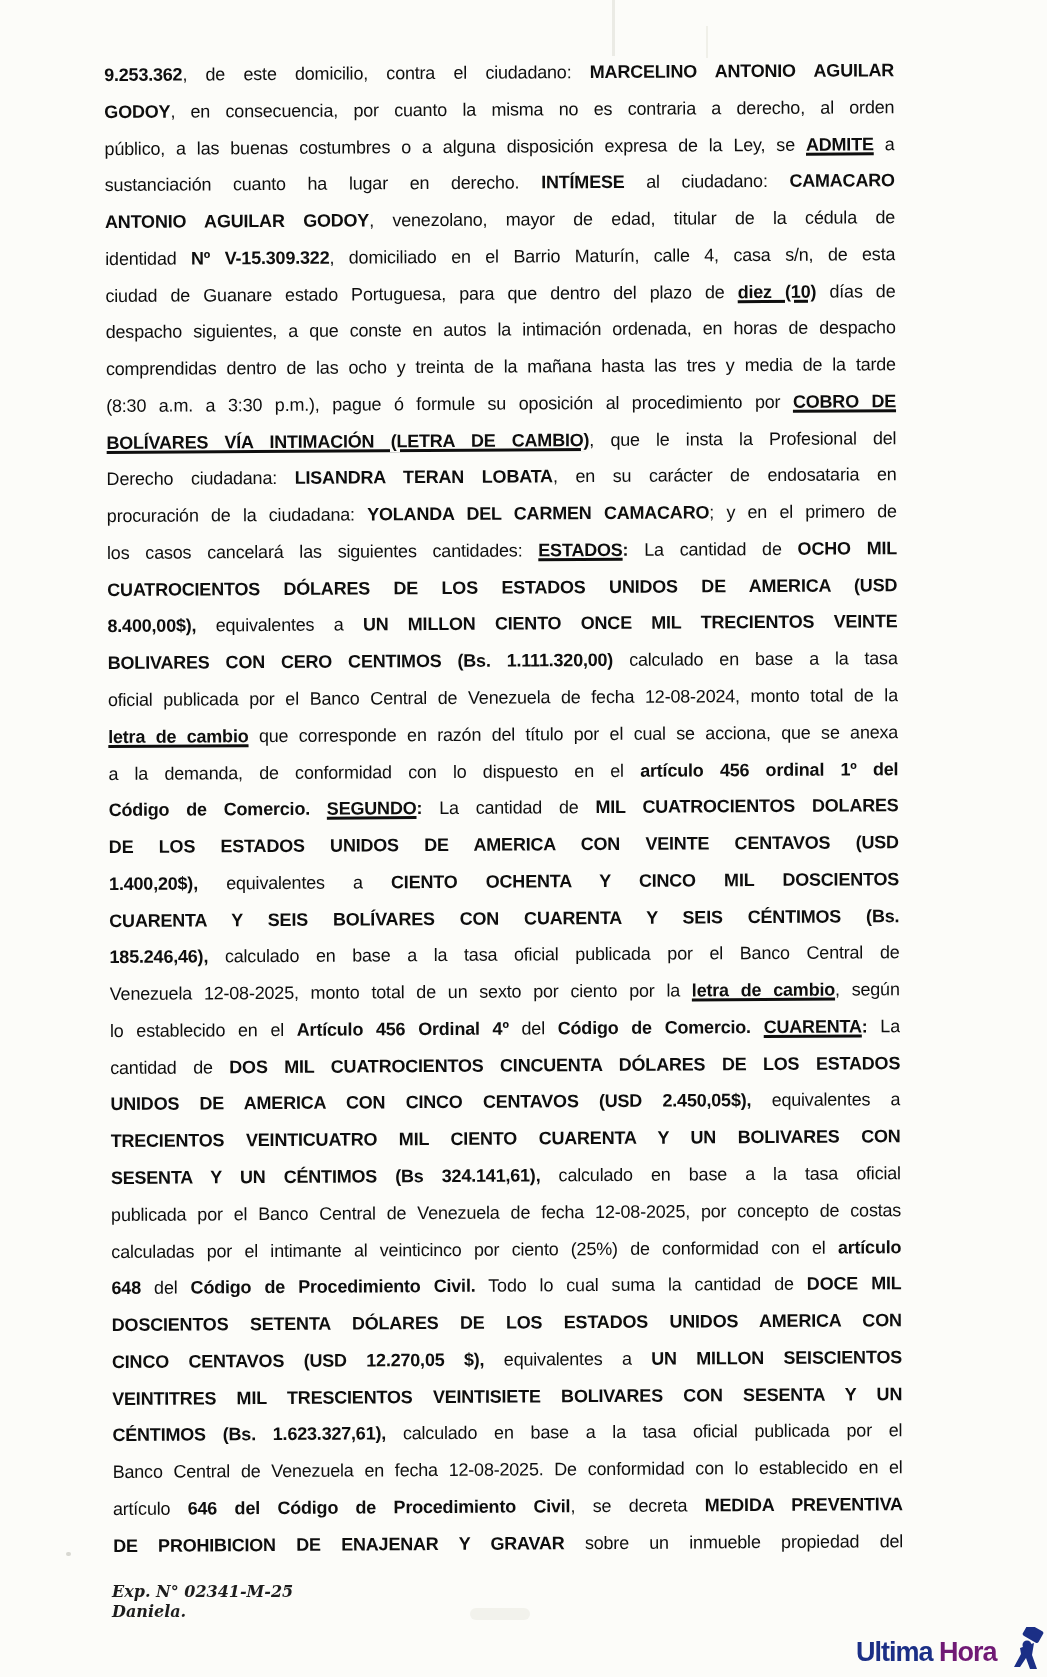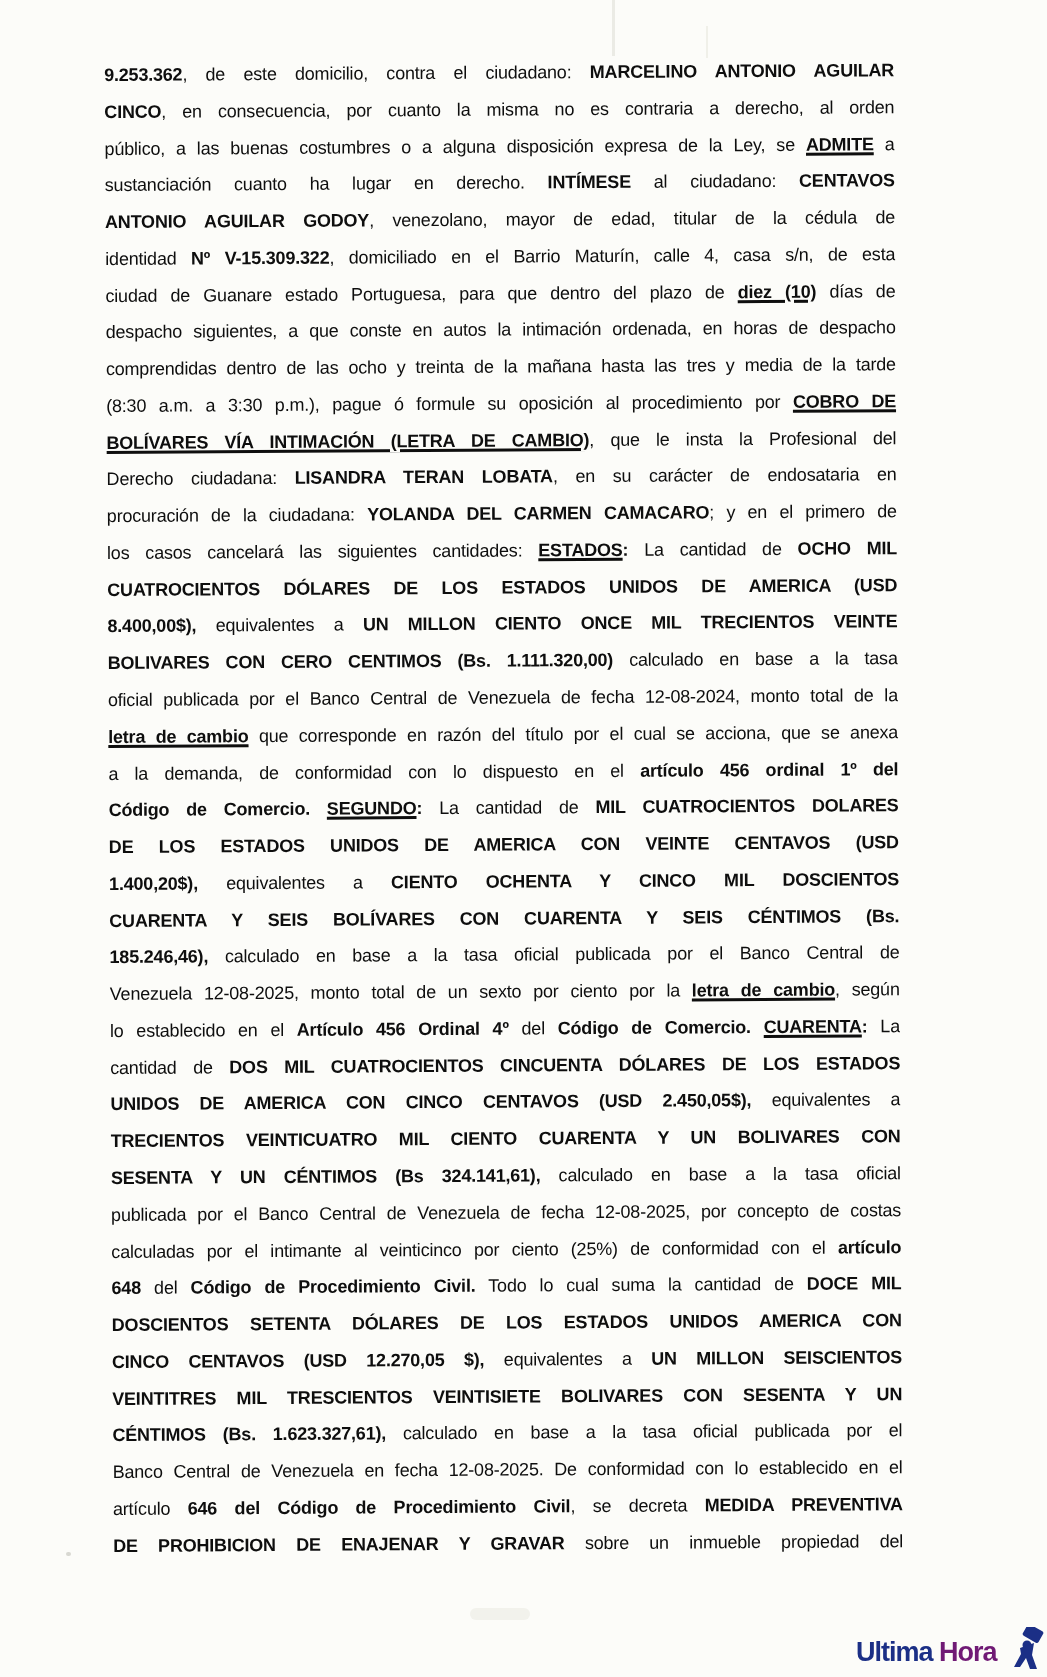--- a/index.html
+++ b/index.html
@@ -56,23 +56,23 @@
 
 <div class="page">
 
   <div class="streak1"></div>
   <div class="streak2"></div>
   <div class="smudge"></div>
   <div class="speck"></div>
 
   <div class="doc-text">
       <div class="doc-line"><span class="b">9.253.362</span><span>, de este domicilio, contra el ciudadano: </span><span class="b">MARCELINO ANTONIO AGUILAR</span></div>
-      <div class="doc-line"><span class="b">CINCO</span><span>, en consecuencia, por cuanto la misma no es contraria a derecho, al orden</span></div>
+      <div class="doc-line"><span class="b">GODOY</span><span>, en consecuencia, por cuanto la misma no es contraria a derecho, al orden</span></div>
       <div class="doc-line"><span>público, a las buenas costumbres o a alguna disposición expresa de la Ley, se </span><span class="b u">ADMITE</span><span> a</span></div>
-      <div class="doc-line"><span>sustanciación cuanto ha lugar en derecho. </span><span class="b">INTÍMESE</span><span> al ciudadano: </span><span class="b">CENTAVOS</span></div>
+      <div class="doc-line"><span>sustanciación cuanto ha lugar en derecho. </span><span class="b">INTÍMESE</span><span> al ciudadano: </span><span class="b">CAMACARO</span></div>
       <div class="doc-line"><span class="b">ANTONIO AGUILAR GODOY</span><span>, venezolano, mayor de edad, titular de la cédula de</span></div>
       <div class="doc-line"><span>identidad </span><span class="b">Nº V-15.309.322</span><span>, domiciliado en el Barrio Maturín, calle 4, casa s/n, de esta</span></div>
       <div class="doc-line"><span>ciudad de Guanare estado Portuguesa, para que dentro del plazo de </span><span class="b u">diez (10)</span><span> días de</span></div>
       <div class="doc-line"><span>despacho siguientes, a que conste en autos la intimación ordenada, en horas de despacho</span></div>
       <div class="doc-line"><span>comprendidas dentro de las ocho y treinta de la mañana hasta las tres y media de la tarde</span></div>
       <div class="doc-line"><span>(8:30 a.m. a 3:30 p.m.), pague ó formule su oposición al procedimiento por </span><span class="b u">COBRO DE</span></div>
       <div class="doc-line"><span class="b u">BOLÍVARES VÍA INTIMACIÓN (LETRA DE CAMBIO)</span><span>, que le insta la Profesional del</span></div>
       <div class="doc-line"><span>Derecho ciudadana: </span><span class="b">LISANDRA TERAN LOBATA</span><span>, en su carácter de endosataria en</span></div>
       <div class="doc-line"><span>procuración de la ciudadana: </span><span class="b">YOLANDA DEL CARMEN CAMACARO</span><span>; y en el primero de</span></div>
       <div class="doc-line"><span>los casos cancelará las siguientes cantidades: </span><span class="b u">ESTADOS</span><span class="b">:</span><span> La cantidad de </span><span class="b">OCHO MIL</span></div>
@@ -98,20 +98,24 @@
       <div class="doc-line"><span class="b">648</span><span> del </span><span class="b">Código de Procedimiento Civil.</span><span> Todo lo cual suma la cantidad de </span><span class="b">DOCE MIL</span></div>
       <div class="doc-line"><span class="b">DOSCIENTOS SETENTA DÓLARES DE LOS ESTADOS UNIDOS AMERICA CON</span></div>
       <div class="doc-line"><span class="b">CINCO CENTAVOS (USD 12.270,05 $),</span><span> equivalentes a </span><span class="b">UN MILLON SEISCIENTOS</span></div>
       <div class="doc-line"><span class="b">VEINTITRES MIL TRESCIENTOS VEINTISIETE BOLIVARES CON SESENTA Y UN</span></div>
       <div class="doc-line"><span class="b">CÉNTIMOS (Bs. 1.623.327,61),</span><span> calculado en base a la tasa oficial publicada por el</span></div>
       <div class="doc-line"><span>Banco Central de Venezuela en fecha 12-08-2025. De conformidad con lo establecido en el</span></div>
       <div class="doc-line"><span>artículo </span><span class="b">646 del Código de Procedimiento Civil</span><span>, se decreta </span><span class="b">MEDIDA PREVENTIVA</span></div>
       <div class="doc-line"><span class="b">DE PROHIBICION DE ENAJENAR Y GRAVAR</span><span> sobre un inmueble propiedad del</span></div>
     </div>
 
+  <div class="exp-note">
+    <div>Exp. N° 02341-M-25</div>
+    <div>Daniela.</div>
+  </div>
 
 
   <div class="logo">
     <span style="color: rgb(27, 47, 134); text-align: right;">Ultima</span>
     <span style="color: #701a75;">Hora</span>
     <span class="logo-icon" style="color: rgb(27, 47, 134);">
       <svg width="36" height="44" viewBox="0 0 36 44" aria-hidden="true">
         <rect x="16" y="0" width="18" height="13" rx="2" transform="rotate(30 25 6.5)" fill="currentColor"></rect>
         <circle cx="19" cy="18" r="4.5" fill="currentColor"></circle>
         <path d="M12 21 L26 16 L24 28 L29 42 L22 42 L18 31 L12 40 L6 40 L13 27 Z" fill="currentColor"></path>

